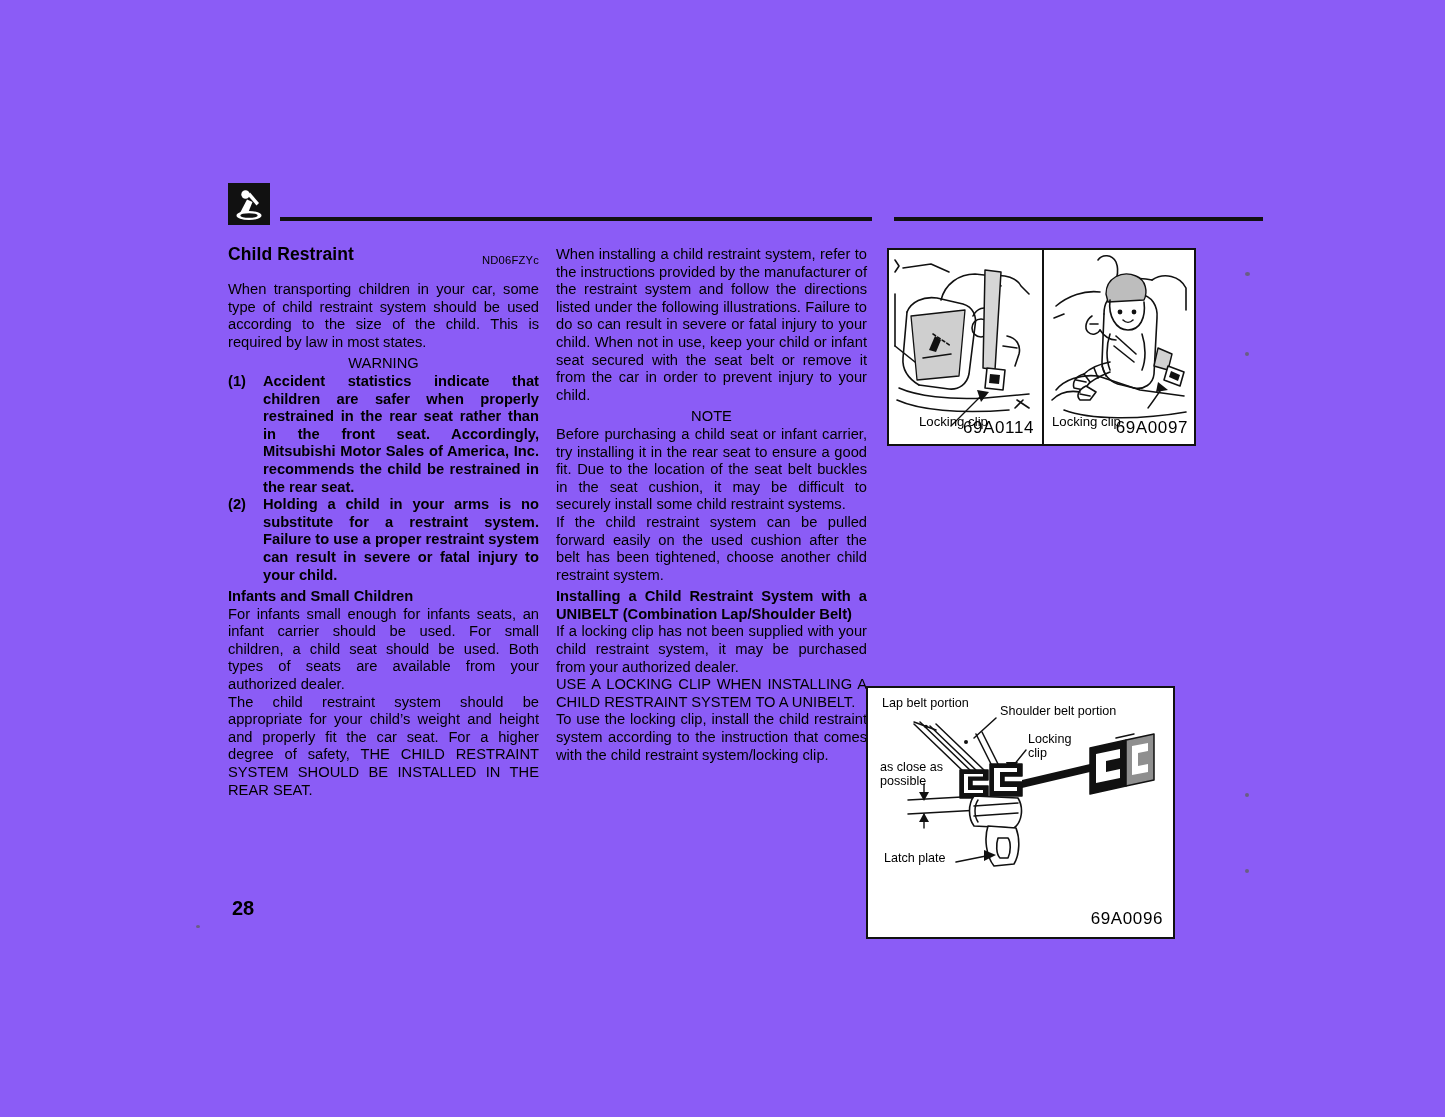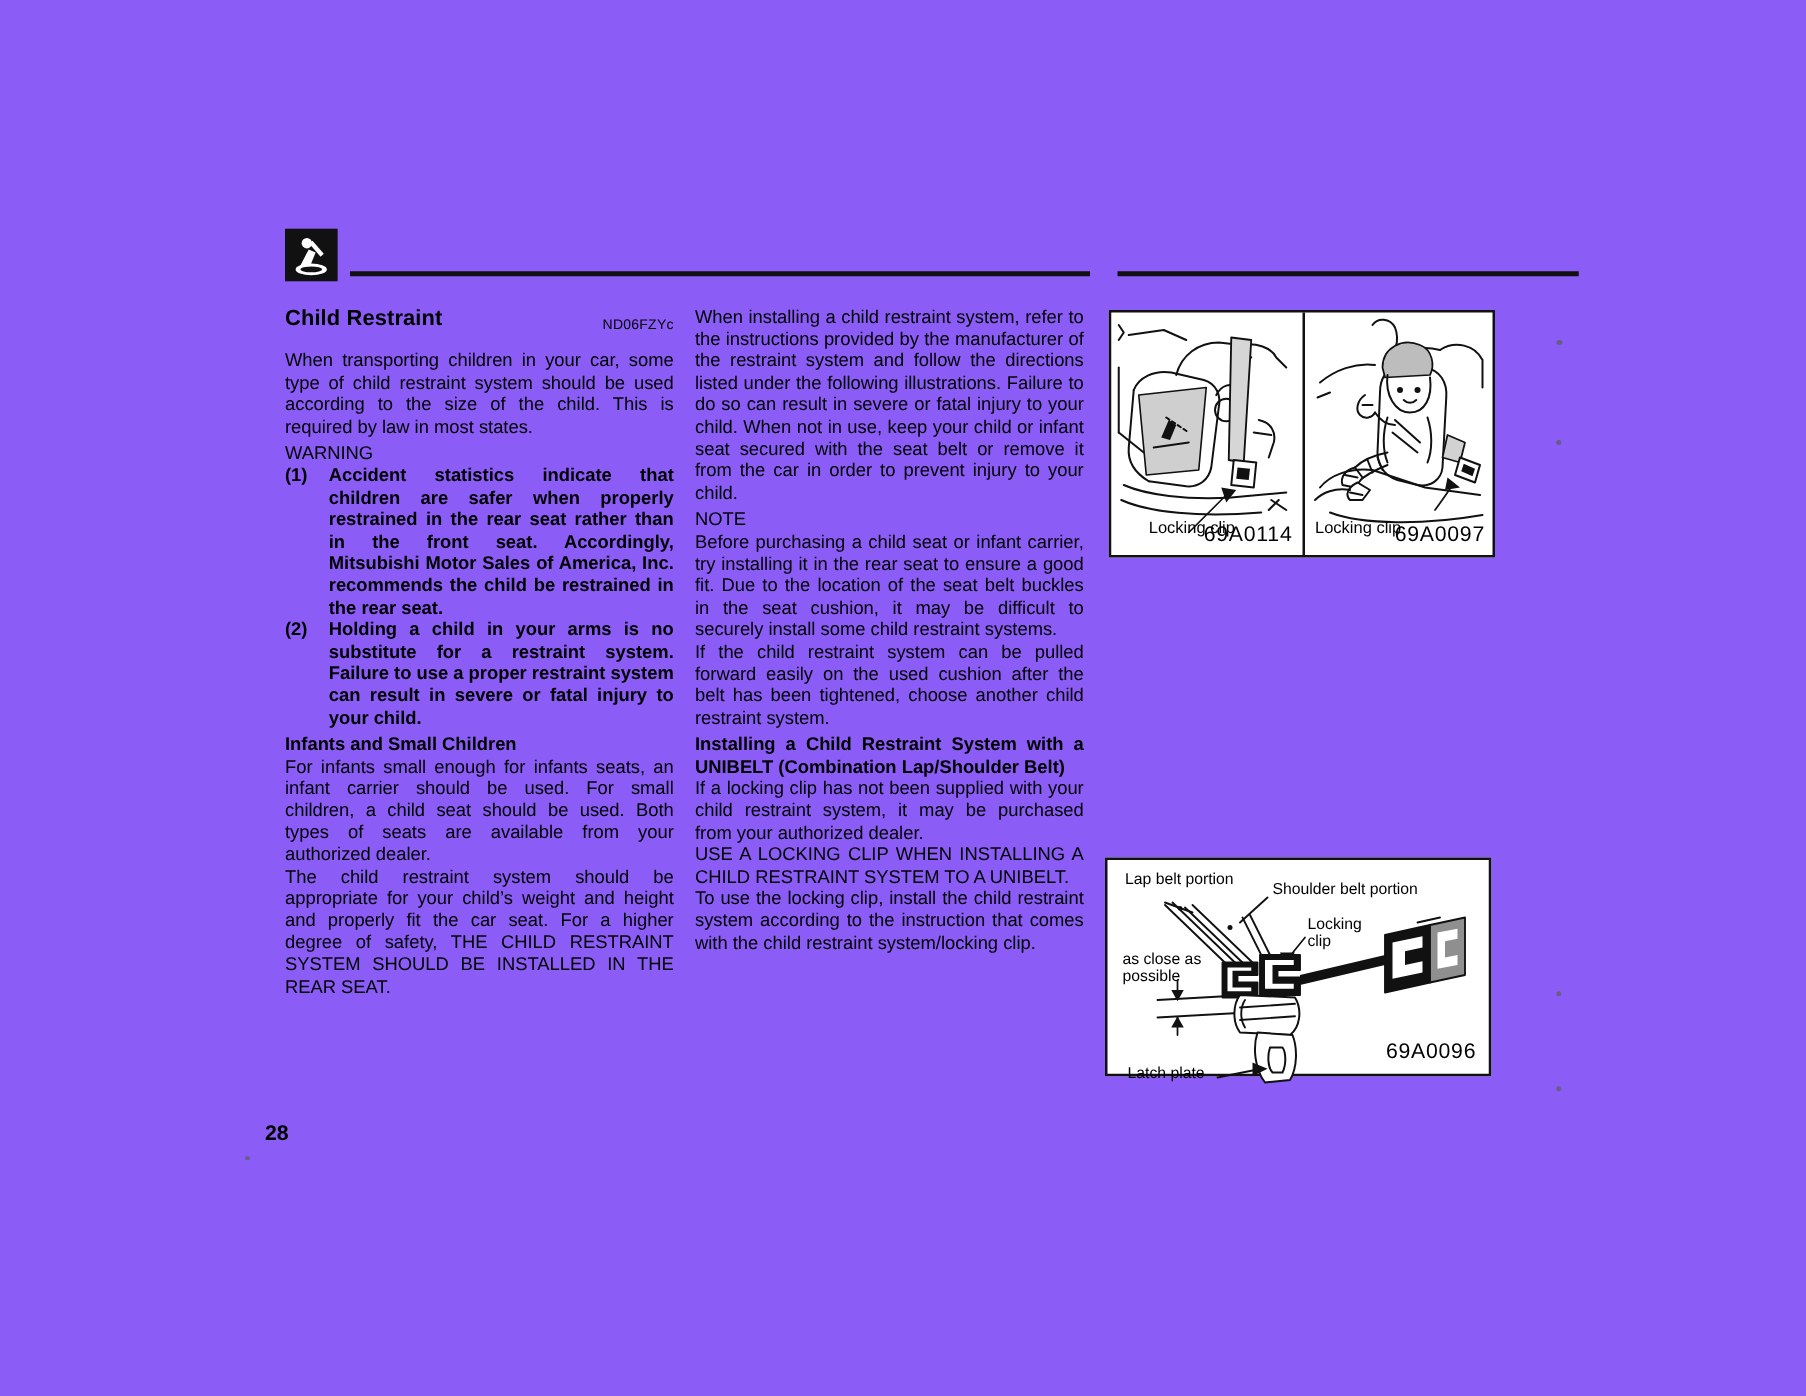--- a/index.html
+++ b/index.html
@@ -94,21 +94,21 @@
 
   .subhead {
     font-weight: bold;
     font-size: 14.7px;
     margin: 4px 0 0 0;
     text-align: left;
   }
   .plain-head {
     font-size: 14.7px;
     margin: 4px 0 0 0;
-    text-align: left;
+    text-align: center;
   }
 
   .warn-list {
     margin: 0;
     padding: 0;
     list-style: none;
     font-weight: bold;
   }
   .warn-item {
     position: relative;
@@ -129,24 +129,24 @@
     background: #ffffff;
     box-sizing: border-box;
   }
   .fig-top {
     left: 887px;
     top: 248px;
     width: 309px;
     height: 198px;
   }
   .fig-bottom {
-    left: 884px;
+    left: 866px;
     top: 686px;
     width: 309px;
-    height: 175px;
+    height: 253px;
     padding-left: 38px;
   }
   .fig-divider {
     position: absolute;
     left: 153px;
     top: 0;
     bottom: 0;
     width: 2px;
     background: #111111;
   }
@@ -175,23 +175,23 @@
   .fig-label {
     position: absolute;
     font-size: 12.6px;
     white-space: nowrap;
     line-height: 14px;
   }
 
   
   .page-number {
     position: absolute;
-    left: 212px;
+    left: 232px;
     top: 897px;
-    font-size: 17px;
+    font-size: 20px;
     font-weight: bold;
   }
 
   
   .speck {
     position: absolute;
     background: #5d5d5d;
     border-radius: 50%;
     opacity: .75;
   }

